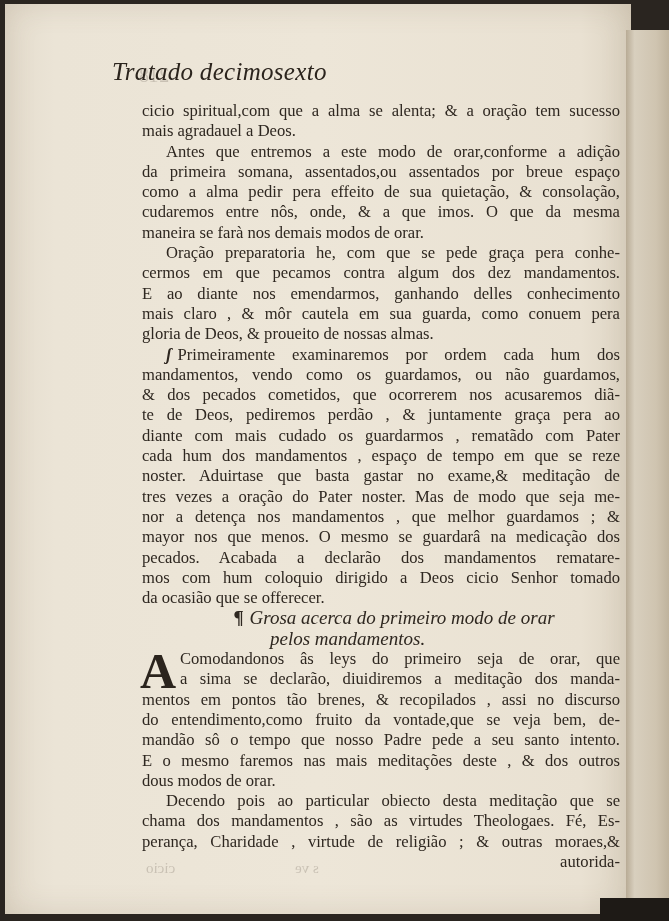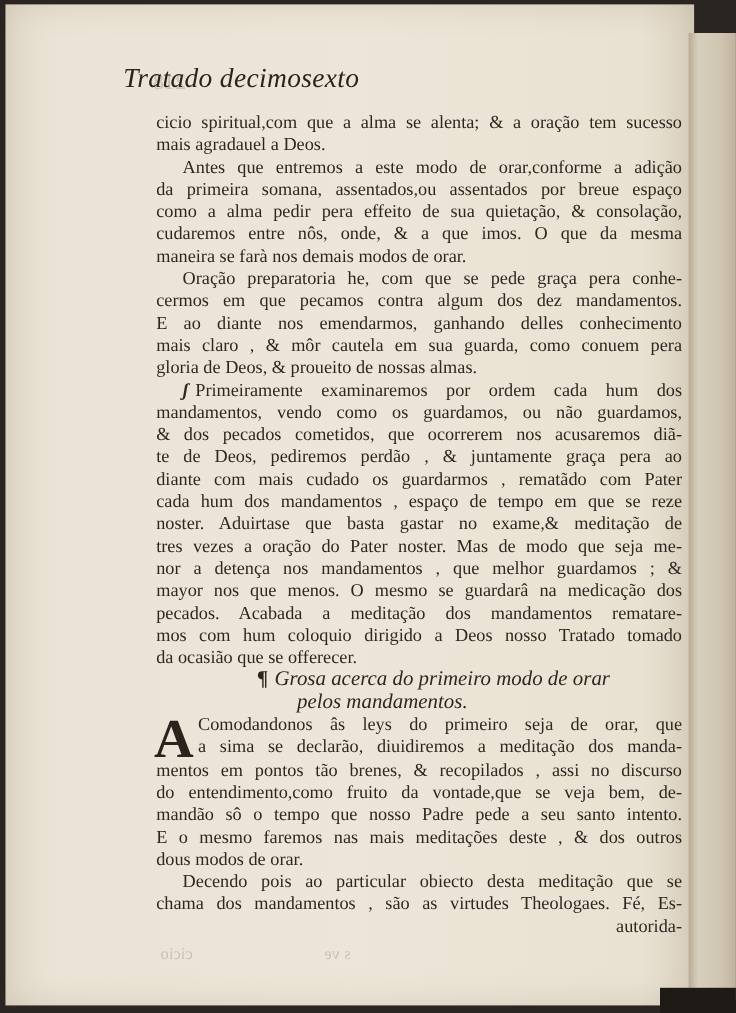--- a/index.html
+++ b/index.html
@@ -87,40 +87,41 @@
     <span class="line indent"><span class="pilcrow">ʃ</span><span>Primeiramente examinaremos por ordem cada hum dos</span></span>
     <span class="line">mandamentos, vendo como os guardamos, ou não guardamos,</span>
     <span class="line">&amp; dos pecados cometidos, que ocorrerem nos acusaremos diã-</span>
     <span class="line">te de Deos, pediremos perdão , &amp; juntamente graça pera ao</span>
     <span class="line">diante com mais cudado os guardarmos , rematãdo com Pater</span>
     <span class="line">cada hum dos mandamentos , espaço de tempo em que se reze</span>
     <span class="line">noster. Aduirtase que basta gastar no exame,&amp; meditação de</span>
     <span class="line">tres vezes a oração do Pater noster. Mas de modo que seja me-</span>
     <span class="line">nor a detença nos mandamentos , que melhor guardamos ; &amp;</span>
     <span class="line">mayor nos que menos. O mesmo se guardarâ na medicação dos</span>
-    <span class="line">pecados. Acabada a meditação dos mandamentos rematare-</span>
-    <span class="line">mos com hum coloquio dirigido a Deos nosso Tratado tomado</span>
+    <span class="line">pecados. Acabada a declarão dos mandamentos rematare-</span>
+    <span class="line">mos com hum coloquio dirigido a Deos cicio Senhor tomado</span>
     <span class="line last">da ocasião que se offerecer.</span>
 
     <div class="heading">
       <span class="line h1"><span class="pilcrow">¶</span><span>Grosa acerca do primeiro modo de orar</span></span>
       <span class="line h2">pelos mandamentos.</span>
     </div>
 
     <div class="dropcap-wrap">
       <span class="dropcap">A</span>
       <span class="line dc-line">Comodandonos âs leys do primeiro seja de orar, que</span>
       <span class="line dc-line">a sima se declarão, diuidiremos a meditação dos manda-</span>
       <span class="line">mentos em pontos tão brenes, &amp; recopilados , assi no discurso</span>
       <span class="line">do entendimento,como fruito da vontade,que se veja bem, de-</span>
       <span class="line">mandão sô o tempo que nosso Padre pede a seu santo intento.</span>
       <span class="line">E o mesmo faremos nas mais meditações deste , &amp; dos outros</span>
       <span class="line last">dous modos de orar.</span>
       <span class="line indent">Decendo pois ao particular obiecto desta meditação que se</span>
       <span class="line">chama dos mandamentos , são as virtudes Theologaes. Fé, Es-</span>
+      <span class="line">perança, Charidade , virtude de religião ; &amp; outras moraes,&amp;</span>
       <div class="catchline">
         <span class="catch">autorida-</span>
       </div>
     </div>
   </div>
 </div>
 <div class="gutter"></div>
 <div class="bottom-edge"></div>
 
 </body></html>

